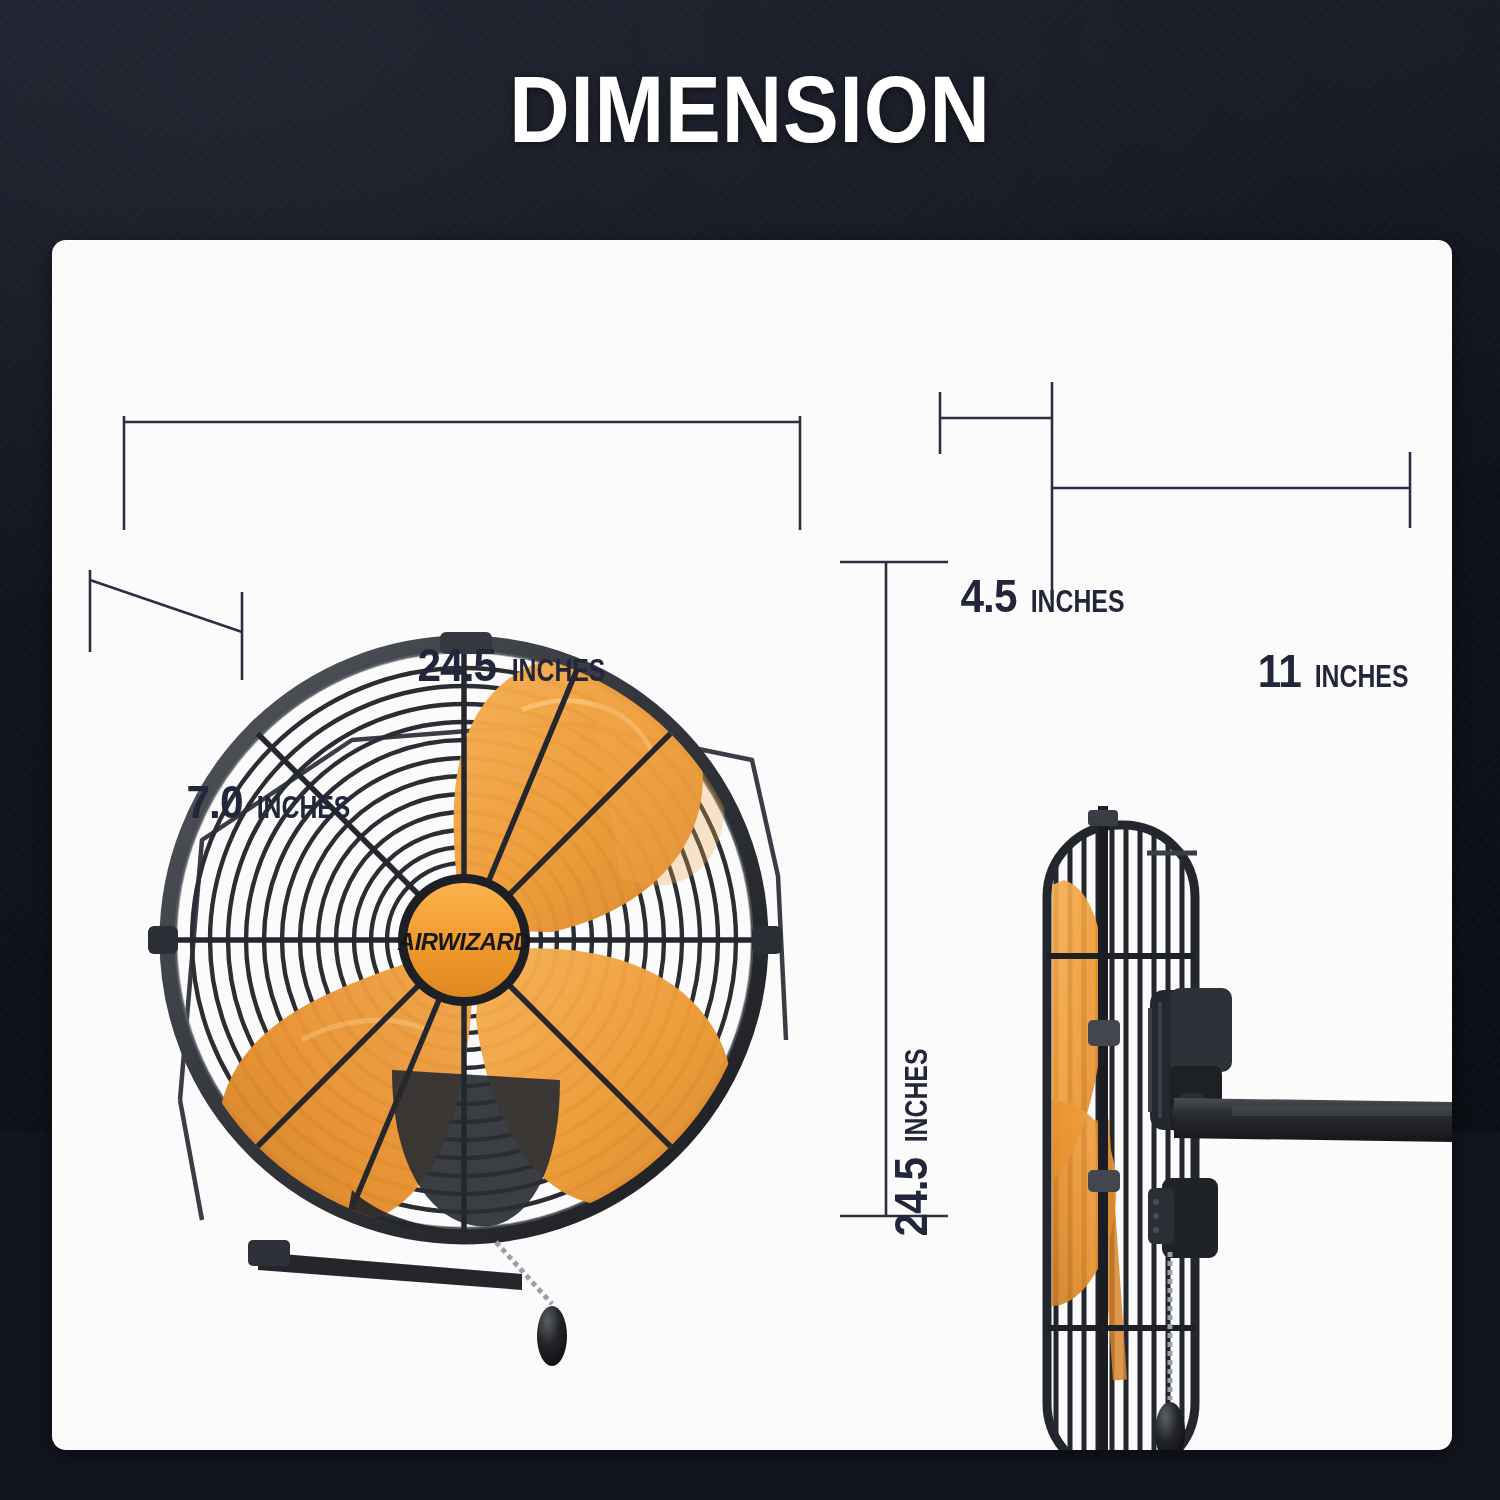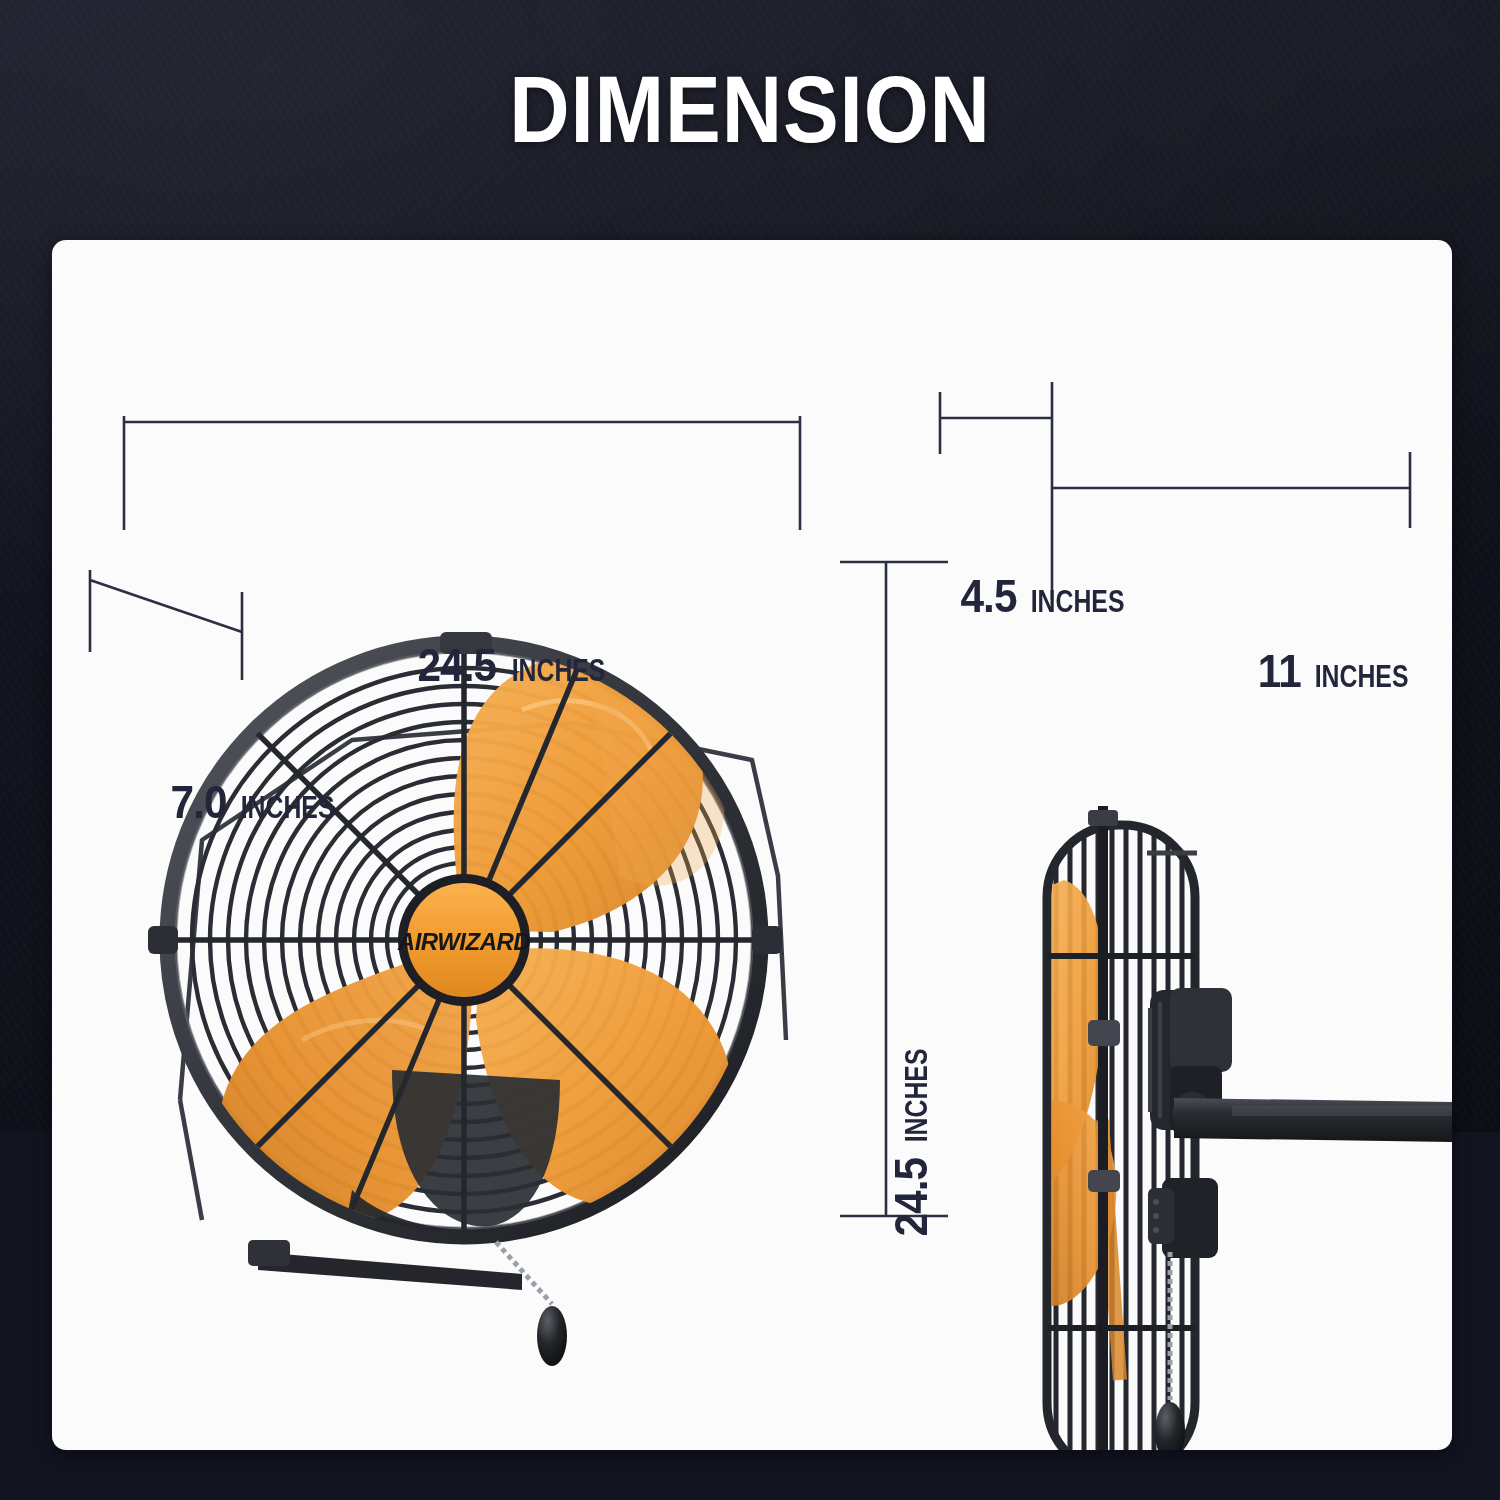--- a/index.html
+++ b/index.html
@@ -60,21 +60,21 @@
     white-space:nowrap;
     font-family:"Liberation Sans","DejaVu Sans",sans-serif;
     font-weight:700;
     line-height:1;
     transform-origin:left top;
   }
   .dimlabel .num{font-size:46px;letter-spacing:-1px;display:inline-block;transform:scaleX(.92);}
   .dimlabel .unit{font-size:31px;letter-spacing:0px;display:inline-block;transform:scaleX(.80);font-weight:600;}
 
   .dim-24-top{left:362px;top:402px;}
-  .dim-7{left:116px;top:539px;}
+  .dim-7{left:132px;top:539px;}
   .dim-45{left:906px;top:333px;}
   .dim-11{left:1176px;top:408px;margin-left:28px;}
   .dim-24-side{
     left:836px;top:1000px;
     transform:rotate(-90deg);
     transform-origin:left top;
   }
 
   
   .dimsvg{position:absolute;left:0;top:0;width:1400px;height:1210px;pointer-events:none;}

